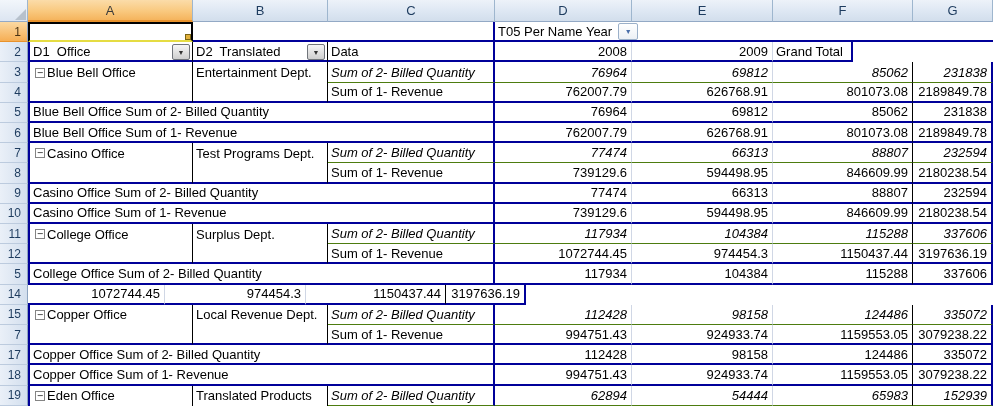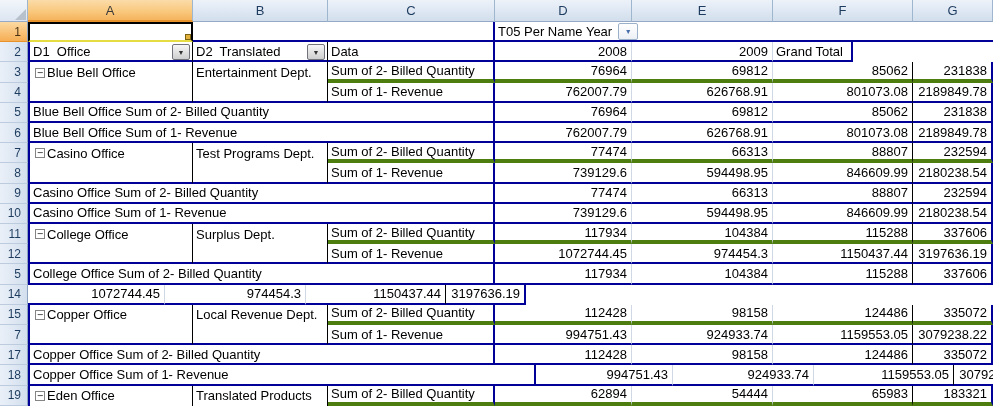--- a/index.html
+++ b/index.html
@@ -46,21 +46,21 @@
   .cell {
     box-sizing:border-box; flex-shrink:0; height:100%; background:#fff;
     font-size:13px; color:#000; display:flex; align-items:center;
     overflow:hidden; white-space:pre; position:relative;
   }
   .txt  { padding-left:3px; justify-content:flex-start; }
   .num  { padding-right:4px; justify-content:flex-end; }
   .r-grid  { border-right:1px solid #D0D7E5; }
   .r-black { border-right:1px solid #000; }
   .r-navy  { border-right:2px solid #000099; }
-  .b-grid  { border-bottom:4px solid #4d7c0f; }
+  .b-grid  { border-bottom:1px solid #4d7c0f;font-style:italic; }
   .b-navy  { border-bottom:2px solid #000099; }
   .nvl     { border-left:2px solid #000099; }
   
   .a1 {
     border:2px solid #000; border-bottom:2px solid #E5DC43; background:#fff;
   }
   .fh {
     position:absolute; right:0; bottom:0; width:6px; height:6px;
     background:#E3B13C; border:1px solid #7A6414; box-sizing:border-box;
   }
@@ -251,30 +251,30 @@
       <div class="row">
         <div class="rowhdr">17</div>
         <div class="cell txt nvl r-navy b-navy" style="width: 467px;">Copper Office Sum of 2- Billed Quantity</div>
         <div class="cell num b-navy r-grid" style="width: 137px;">112428</div>
         <div class="cell num b-navy r-grid" style="width: 141px;">98158</div>
         <div class="cell num b-navy r-black" style="width: 140px;">124486</div>
         <div class="cell num b-navy r-navy" style="width: 80px;">335072</div>
       </div>
       <div class="row">
         <div class="rowhdr">18</div>
-        <div class="cell txt nvl r-navy b-navy" style="width: 508px;">Copper Office Sum of 1- Revenue</div>
+        <div class="cell txt nvl r-navy b-navy" style="width: 467px;">Copper Office Sum of 1- Revenue</div>
         <div class="cell num b-navy r-grid" style="width: 137px;">994751.43</div>
         <div class="cell num b-navy r-grid" style="width: 141px;">924933.74</div>
         <div class="cell num b-navy r-black" style="width: 140px;">1159553.05</div>
         <div class="cell num b-navy r-navy" style="width: 80px;">3079238.22</div>
       </div>
       <div class="row">
         <div class="rowhdr">19</div>
         <div class="cell txt nvl r-black" style="width: 165px;"><span class="clp">−</span><span>Eden Office</span></div>
         <div class="cell txt r-black" style="width: 135px;">Translated Products</div>
         <div class="cell txt r-navy b-grid" style="width: 167px;">Sum of 2- Billed Quantity</div>
         <div class="cell num r-grid b-grid" style="width: 137px;">62894</div>
         <div class="cell num r-grid b-grid" style="width: 141px;">54444</div>
         <div class="cell num r-black b-grid" style="width: 140px;">65983</div>
-        <div class="cell num r-navy b-grid" style="width: 80px;">183321</div>
+        <div class="cell num r-navy b-grid" style="width: 80px;">152939</div>
       </div>
     </div>
 </div>
 
 </body></html>

